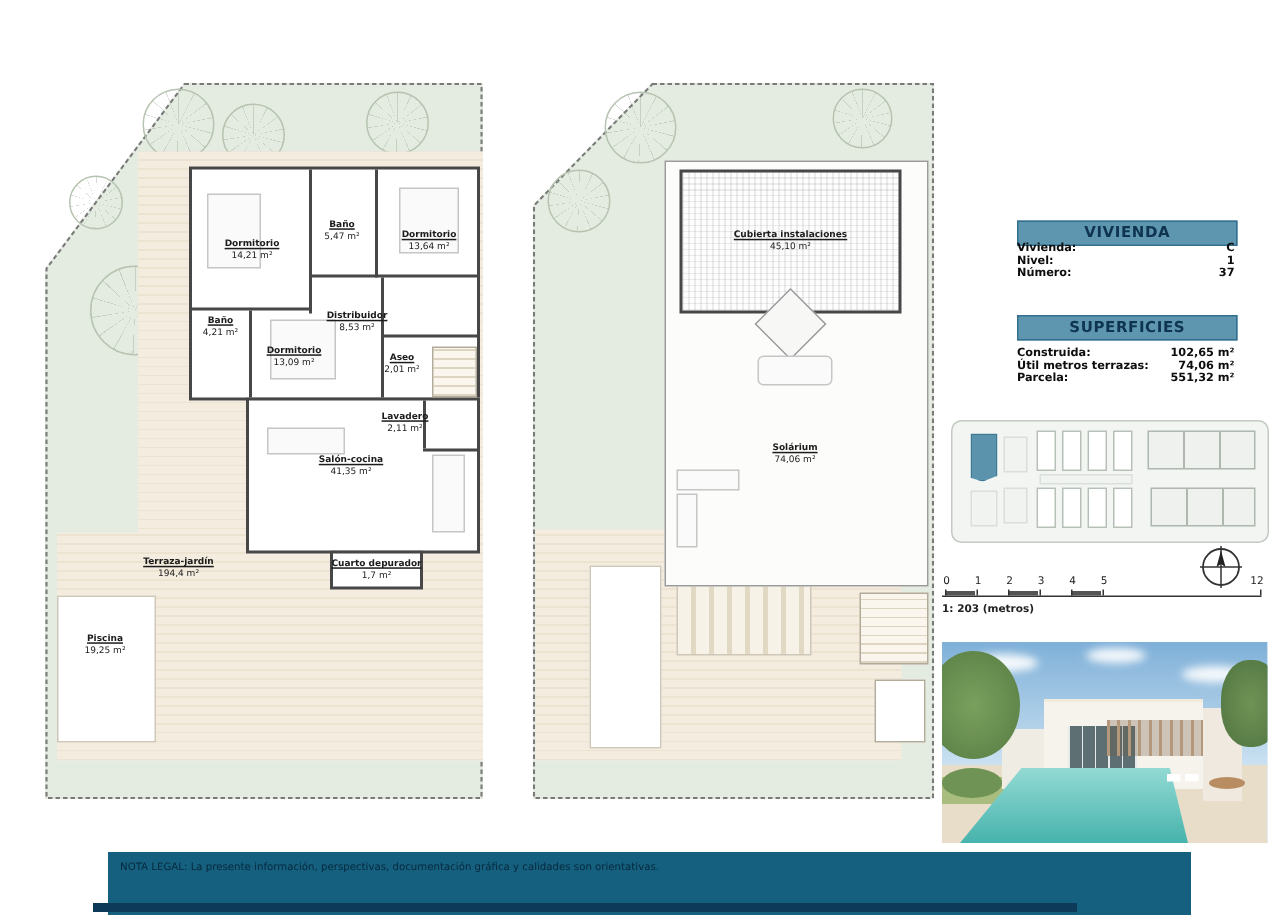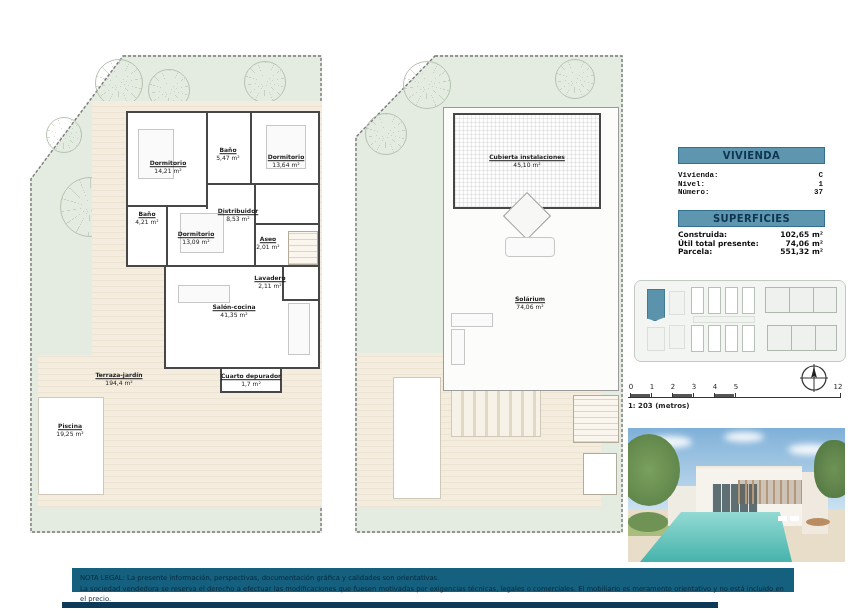--- a/index.html
+++ b/index.html
@@ -140,21 +140,21 @@
 
   <div class="rlabel" style="left:172px;top:106px;">
     <span class="rname">Cubierta instalaciones</span><span>45,10 m²</span></div>
   <div class="rlabel" style="left:175px;top:248px;">
     <span class="rname">Solárium</span><span>74,06 m²</span></div>
 </div>
 
 <div class="panel-h" style="left:678px;top:147px;width:145px;height:15px;">
   <span>VIVIENDA</span>
 </div>
-<div class="kvrows" style="left:678px;top:172px;width:145px;font-family:Liberation Mono, monospace;">
+<div class="kvrows" style="left:678px;top:161px;width:145px;">
   <div class="kvrow">
     <span>Vivienda:</span>
     <span>C</span>
     </div>
   <div class="kvrow">
     <span>Nivel:</span>
     <span>1</span>
     </div>
   <div class="kvrow">
     <span>Número:</span>
@@ -164,21 +164,21 @@
 
 <div class="panel-h" style="left:678px;top:210px;width:145px;height:15px;">
   <span>SUPERFICIES</span>
 </div>
 <div class="kvrows" style="left:678px;top:231px;width:145px;">
   <div class="kvrow">
     <span>Construida:</span>
     <span>102,65 m²</span>
     </div>
   <div class="kvrow">
-    <span>Útil total presente:</span>
+    <span>Útil metros terrazas:</span>
     <span>74,06 m²</span>
     </div>
   <div class="kvrow">
     <span>Parcela:</span>
     <span>551,32 m²</span>
     </div>
 </div>
 
 <div class="sitemap" style="left:634px;top:280px;width:210px;height:80px;">
   <div class="unit hl" style="left:12px;top:8px;width:18px;height:32px;clip-path:polygon(0 0,100% 0,100% 88%,45% 100%,0 92%);"></div>
@@ -244,17 +244,16 @@
   <div class="abs" style="left:-10px;top:6px;width:62px;height:72px;border-radius:50%;background:radial-gradient(#7aa05e,#577c43);"></div>
   <div class="abs" style="left:186px;top:12px;width:40px;height:58px;border-radius:45%;background:radial-gradient(#6f9355,#4f7340);"></div>
   <div class="abs" style="left:0;top:84px;width:40px;height:20px;border-radius:50%;background:#6f9355;"></div>
   <div class="abs" style="left:12px;top:84px;width:152px;height:50px;
        clip-path:polygon(0 100%, 27% 0, 92% 0, 100% 100%);background:linear-gradient(#93dad4,#46b3ac);"></div>
   <div class="abs" style="left:150px;top:88px;width:9px;height:5px;background:#fff;"></div>
   <div class="abs" style="left:162px;top:88px;width:9px;height:5px;background:#fff;"></div>
   <div class="abs" style="left:178px;top:90px;width:24px;height:8px;border-radius:50%;background:#b98d62;"></div>
 </div>
 
-<div class="legal" style="left:72px;top:568px;width:722px;height:24px;">
+<div class="legal" style="left:72px;top:568px;width:722px;height:42px;">
   <div>NOTA LEGAL: La presente información, perspectivas, documentación gráfica y calidades son orientativas.</div>
-  <div>La sociedad vendedora se reserva el derecho a efectuar las modificaciones que fuesen motivadas por exigencias técnicas, legales o comerciales. El mobiliario es meramente orientativo y no está incluido en el precio.</div>
 </div>
 <div class="abs" style="left:62px;top:602px;width:656px;height:6px;background:#0d3a58;"></div>
 
 </body></html>

